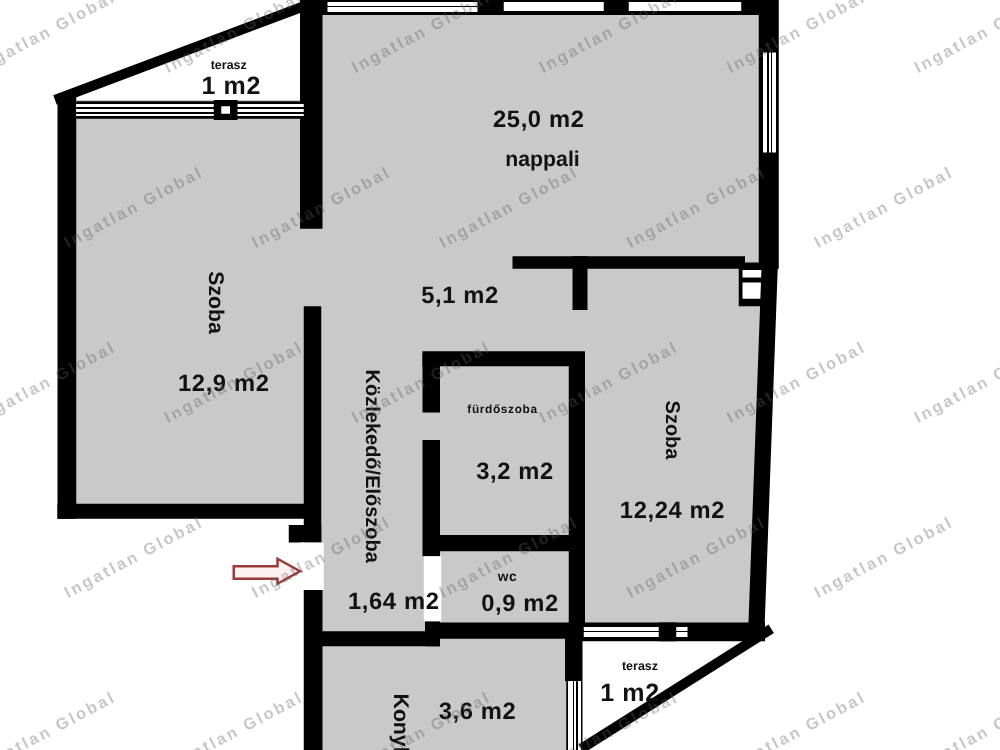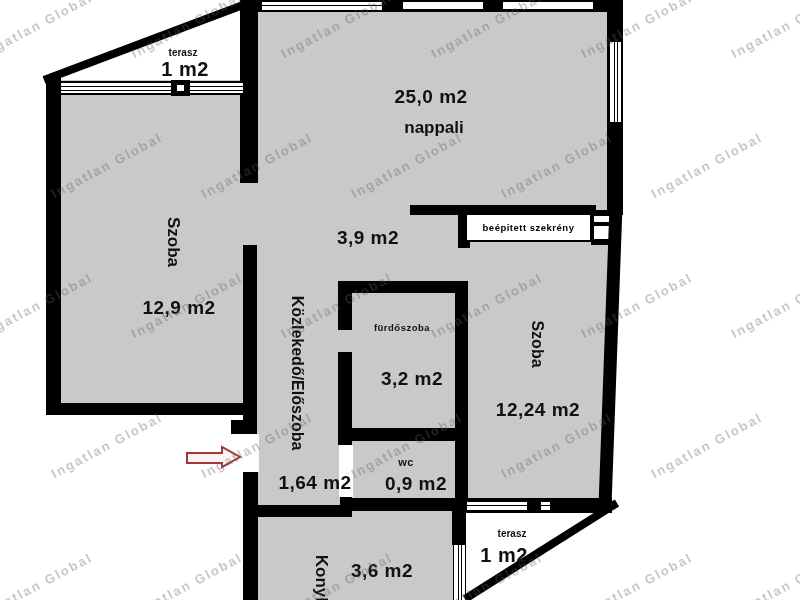--- a/index.html
+++ b/index.html
@@ -69,41 +69,38 @@
   <div class="w" style="left:171px;top:80px;width:19px;height:16px;"></div>
   <div class="wh" style="left:177px;top:85px;width:7px;height:6px;"></div>
   <div class="win-a" style="left:262px;top:1px;width:120px;height:10px;"></div>
   <div class="win-b" style="left:403px;top:1px;width:80px;height:9px;"></div>
   <div class="win-b" style="left:503px;top:1px;width:90px;height:9px;"></div>
   <div class="win-vert" style="left:609px;top:42px;width:13px;height:80px;"></div>
   <div class="win-a" style="left:467px;top:501px;width:83px;height:10px;"></div>
   <div class="w" style="left:527px;top:498px;width:14px;height:15px;"></div>
   <div class="win-vert" style="left:453px;top:545px;width:13px;height:55px;"></div>
 
-  <div class="box" style="left:465px;top:213px;width:123px;height:25px;">
-    <span class="tiny" style="position:static;transform:none;font-weight:bold;">beépitett szekrény</span>
-  </div>
 
   <svg width="800" height="600" viewBox="0 0 800 600">
     <line x1="44" y1="80" x2="243" y2="5" stroke="#000" stroke-width="8"></line>
     <line x1="465" y1="599" x2="617" y2="503" stroke="#000" stroke-width="8"></line>
     <line x1="616" y1="206" x2="605" y2="506" stroke="#000" stroke-width="13"></line>
     <polygon points="187,453 222,453 222,447 240,457 222,467 222,463 187,463" fill="#fdf1f1" stroke="#9a3a3a" stroke-width="2" stroke-linejoin="miter"></polygon>
   </svg>
 
   <div class="lbl sm" style="left:183px;top:53px;">terasz</div>
   <div class="lbl big" style="left:185px;top:69px;font-size:20px;">1 m2</div>
 
   <div class="lbl big" style="left:431px;top:96px;">25,0 m2</div>
   <div class="lbl med" style="left:434px;top:127px;">nappali</div>
 
   <div class="lbl med v" style="left:173px;top:242px;">Szoba</div>
   <div class="lbl big" style="left:157px;top:307px;margin-left:22px;">12,9 m2</div>
 
-  <div class="lbl big" style="left:368px;top:237px;">3,9 m2</div>
+  <div class="lbl big" style="left:368px;top:237px;">5,1 m2</div>
 
   <div class="lbl med v" style="left:297px;top:373px;font-size:16px;">Közlekedő/Előszoba</div>
   <div class="lbl big" style="left:315px;top:482px;">1,64 m2</div>
 
   <div class="lbl tiny" style="left:402px;top:328px;">fürdőszoba</div>
   <div class="lbl big" style="left:412px;top:378px;">3,2 m2</div>
 
   <div class="lbl med v" style="left:537px;top:344px;font-size:16px;">Szoba</div>
   <div class="lbl big" style="left:538px;top:409px;">12,24 m2</div>
 

